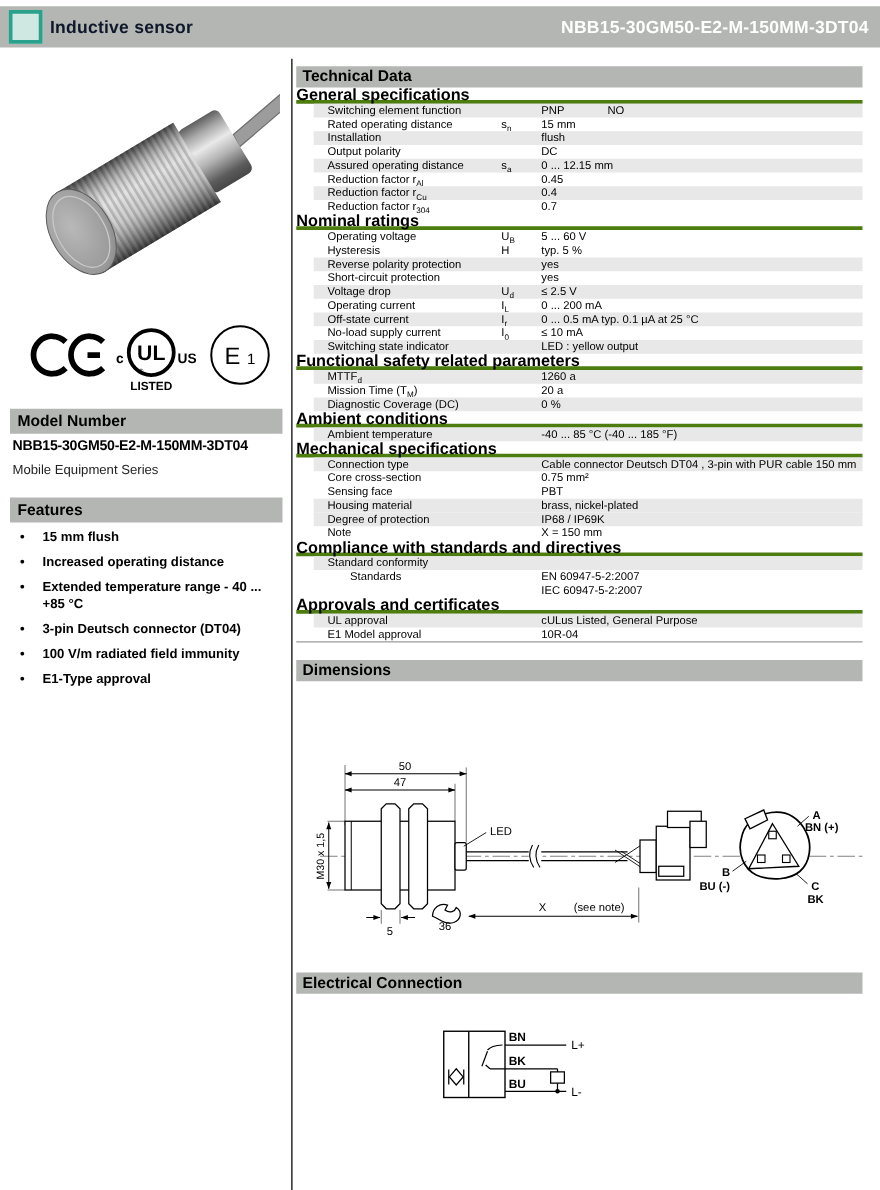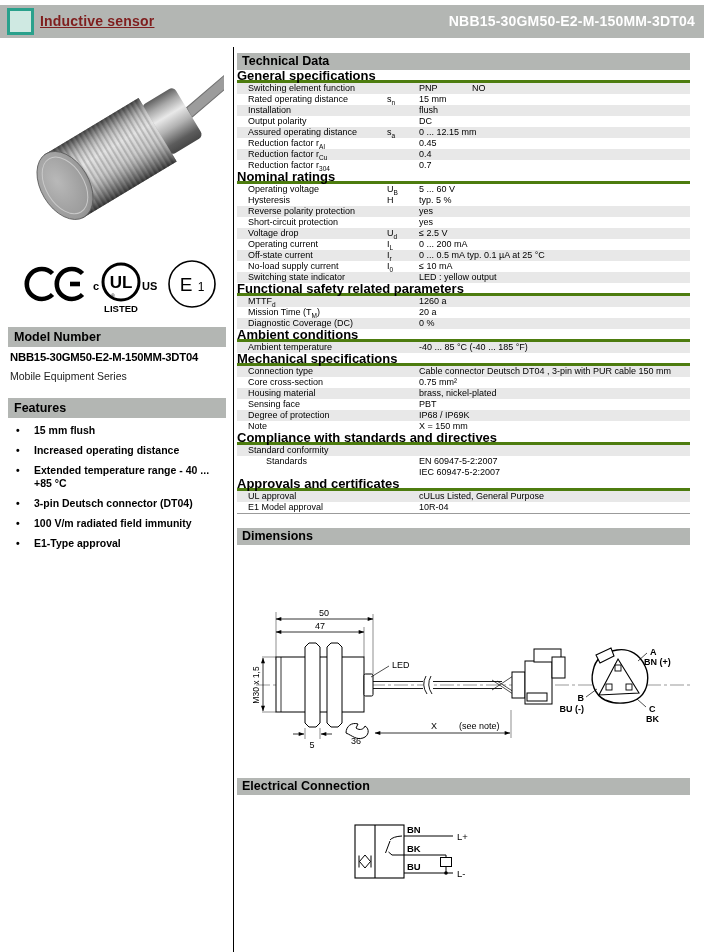--- a/index.html
+++ b/index.html
@@ -1,21 +1,21 @@
 <!DOCTYPE html>
 <html><head>
 <meta charset="utf-8">
 <style>
   html,body{margin:0;padding:0;background:#fff;}
   .page{position:relative;width:704px;height:952px;background:#fff;overflow:hidden;
         font-family:"Liberation Sans",sans-serif;color:#000;}
   
   .header-bar{position:absolute;left:0;top:5px;width:704px;height:33px;background:#b3b6b3;}
   .header-icon{position:absolute;left:7px;top:3px;width:21px;height:21px;background:#cfe9e2;border:3px solid #2aa18c;}
-  .header-title{position:absolute;left:40px;top:8px;font-size:14px;font-weight:bold;color:#7f1d1d;letter-spacing:.2px;text-decoration:underline;}
+  .header-title{position:absolute;left:40px;top:8px;font-size:14px;font-weight:bold;color:#0f172a;letter-spacing:.2px;}
   .header-model{position:absolute;right:9px;top:8px;font-size:14px;font-weight:bold;color:#fff;letter-spacing:.2px;}
   
   .left-col{position:absolute;left:8px;top:46px;width:219px;height:900px;}
   .right-col{position:absolute;left:233px;top:47px;width:462px;height:905px;border-left:1px solid #000;}
   .gray-bar{background:#b3b6b3;font-weight:bold;}
   .mn-bar,.ft-bar{position:absolute;left:0;width:218px;height:20px;line-height:20px;
         padding-left:6px;box-sizing:border-box;font-size:12.5px;}
   .mn-bar{top:281px;} .ft-bar{top:352px;}
   .model-text{position:absolute;left:2px;top:305px;font-size:11.3px;font-weight:bold;letter-spacing:-.2px;}
   .series-text{position:absolute;left:2px;top:324px;font-size:10.5px;color:#222;}
@@ -23,21 +23,21 @@
   .feat{position:relative;padding-left:24px;font-size:10.5px;font-weight:bold;line-height:13px;margin-bottom:7px;}
   .feat .bullet{position:absolute;left:6px;top:0;}
   
   .sec{position:absolute;left:3px;width:453px;}
   .sec-tech{top:6px;} .sec-dims{top:481px;} .sec-elec{top:731px;}
   .sec-bar{height:17px;line-height:17px;padding-left:5px;font-size:12.5px;box-sizing:border-box;}
   
   .t-table{border-bottom:1px solid #9b9b9b;}
   .sec-title{font-weight:bold;font-size:13px;height:13px;line-height:12px;border-bottom:3px solid #4d7c0f;box-sizing:border-box;}
   .t-row{display:grid;grid-template-columns:150px 32px 1fr;height:11px;line-height:11px;
-         font-size:9px;white-space:nowrap;}
+         font-size:9px;white-space:nowrap;margin-left:14px;}
   .t-row.tall{height:auto;}
   .t-row.shade{background:#e8e8e8;}
   .cell-label{padding-left:11px;overflow:hidden;}
   .cell-label.ind2{padding-left:29px;}
   .cell-val{position:relative;}
   .cell-val .val2{position:absolute;left:53px;}
   .cell-val div{line-height:11px;}
   sub{font-size:6.5px;line-height:0;}
   svg{display:block;}
   svg text{font-family:"Liberation Sans",sans-serif;fill:#000;}
@@ -248,29 +248,29 @@
           <div class="t-row shade">
             <span class="cell-label">Connection type</span>
             <span class="cell-sym"></span>
             <span class="cell-val">Cable connector Deutsch DT04 , 3-pin with PUR cable 150 mm</span>
           </div>
           <div class="t-row">
             <span class="cell-label">Core cross-section</span>
             <span class="cell-sym"></span>
             <span class="cell-val">0.75 mm²</span>
           </div>
+          <div class="t-row">
+            <span class="cell-label">Sensing face</span>
+            <span class="cell-sym"></span>
+            <span class="cell-val">PBT</span>
+          </div>
           <div class="t-row shade">
             <span class="cell-label">Housing material</span>
             <span class="cell-sym"></span>
             <span class="cell-val">brass, nickel-plated</span>
-          </div>
-          <div class="t-row">
-            <span class="cell-label">Sensing face</span>
-            <span class="cell-sym"></span>
-            <span class="cell-val">PBT</span>
           </div>
           <div class="t-row shade">
             <span class="cell-label">Degree of protection</span>
             <span class="cell-sym"></span>
             <span class="cell-val">IP68 / IP69K</span>
           </div>
           <div class="t-row">
             <span class="cell-label">Note</span>
             <span class="cell-sym"></span>
             <span class="cell-val">X =  150 mm</span>

